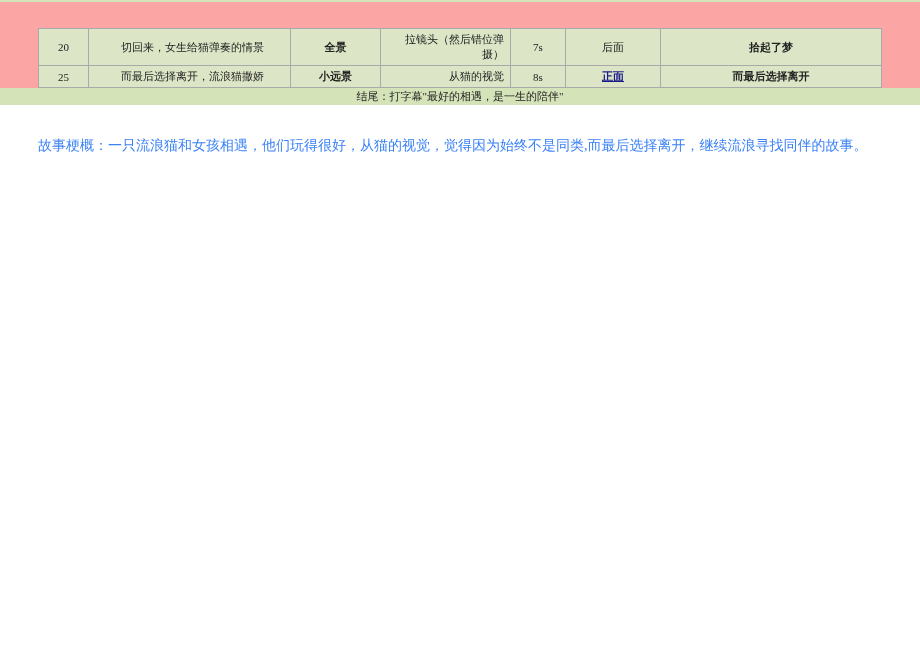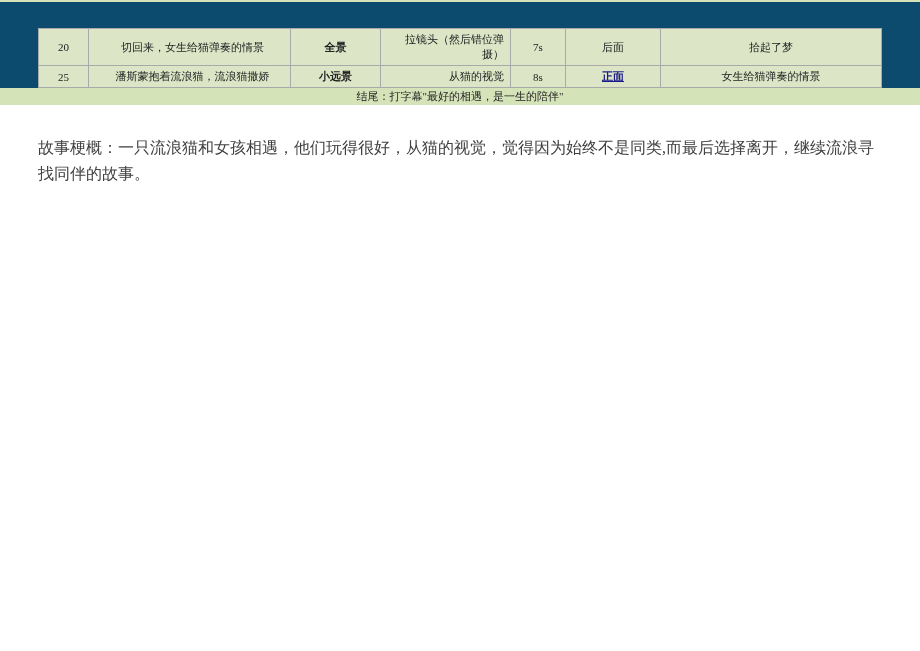--- a/index.html
+++ b/index.html
@@ -13,21 +13,21 @@
       width: 920px;
       font-size: 12px;
       color: #333;
     }
     .page-container {
       width: 100%;
       background: #d5e3b9;
       padding-top: 2px;
     }
     .content-wrapper {
-      background: #0c4a6e;
+      background: #fca5a5;
       margin: 0 auto;
       width: 100%;
     }
     .table-section {
       padding: 26px 38px 0 38px;
     }
     table {
       width: 100%;
       border-collapse: collapse;
       background: #dce6c7;
@@ -57,38 +57,39 @@
     }
     .col-time {
       width: 55px;
     }
     .col-direction {
       width: 95px;
       border-radius: 13px;
     }
     .col-note {
       width: auto;
+      font-weight: bold;
     }
     .underlined {
       text-decoration: underline;
       color: #1a1a8a;
       font-weight: bold;
     }
     .ending-bar {
       background: #d5e3b9;
       width: 100%;
       text-align: center;
       padding: 1px 0;
       font-size: 11px;
       color: #222;
     }
     .synopsis {
       padding: 30px 38px 20px 38px;
-      font-size: 16px;
-      color: #404040;
+      font-size: 14px;
+      color: #3b82f6;
       background: #ffffff;
       line-height: 1.6;
     }
   </style>
 </head>
 <body>
 
 <div class="page-container">
   <div class="content-wrapper">
     <div class="table-section">
@@ -98,28 +99,28 @@
           <td class="col-num">20</td>
           <td class="col-desc">切回来，女生给猫弹奏的情景</td>
           <td class="col-shot">全景</td>
           <td class="col-camera">拉镜头（然后错位弹摄）</td>
           <td class="col-time">7s</td>
           <td class="col-direction">后面</td>
           <td class="col-note">拾起了梦</td>
         </tr>
         <tr>
           <td class="col-num">25</td>
-          <td class="col-desc">潘斯蒙抱着流浪猫，流浪猫撒娇</td>
+          <td class="col-desc">而最后选择离开，流浪猫撒娇</td>
           <td class="col-shot">小远景</td>
           <td class="col-camera">从猫的视觉</td>
           <td class="col-time">8s</td>
           <td class="col-direction">
             <span class="underlined">正面</span>
           </td>
-          <td class="col-note">女生给猫弹奏的情景</td>
+          <td class="col-note">而最后选择离开</td>
         </tr>
       </tbody>
         </table>
     </div>
   </div>
   <div class="ending-bar">结尾：打字幕"最好的相遇，是一生的陪伴"</div>
 </div>
 
 <div class="synopsis">故事梗概：一只流浪猫和女孩相遇，他们玩得很好，从猫的视觉，觉得因为始终不是同类,而最后选择离开，继续流浪寻找同伴的故事。</div>
 

